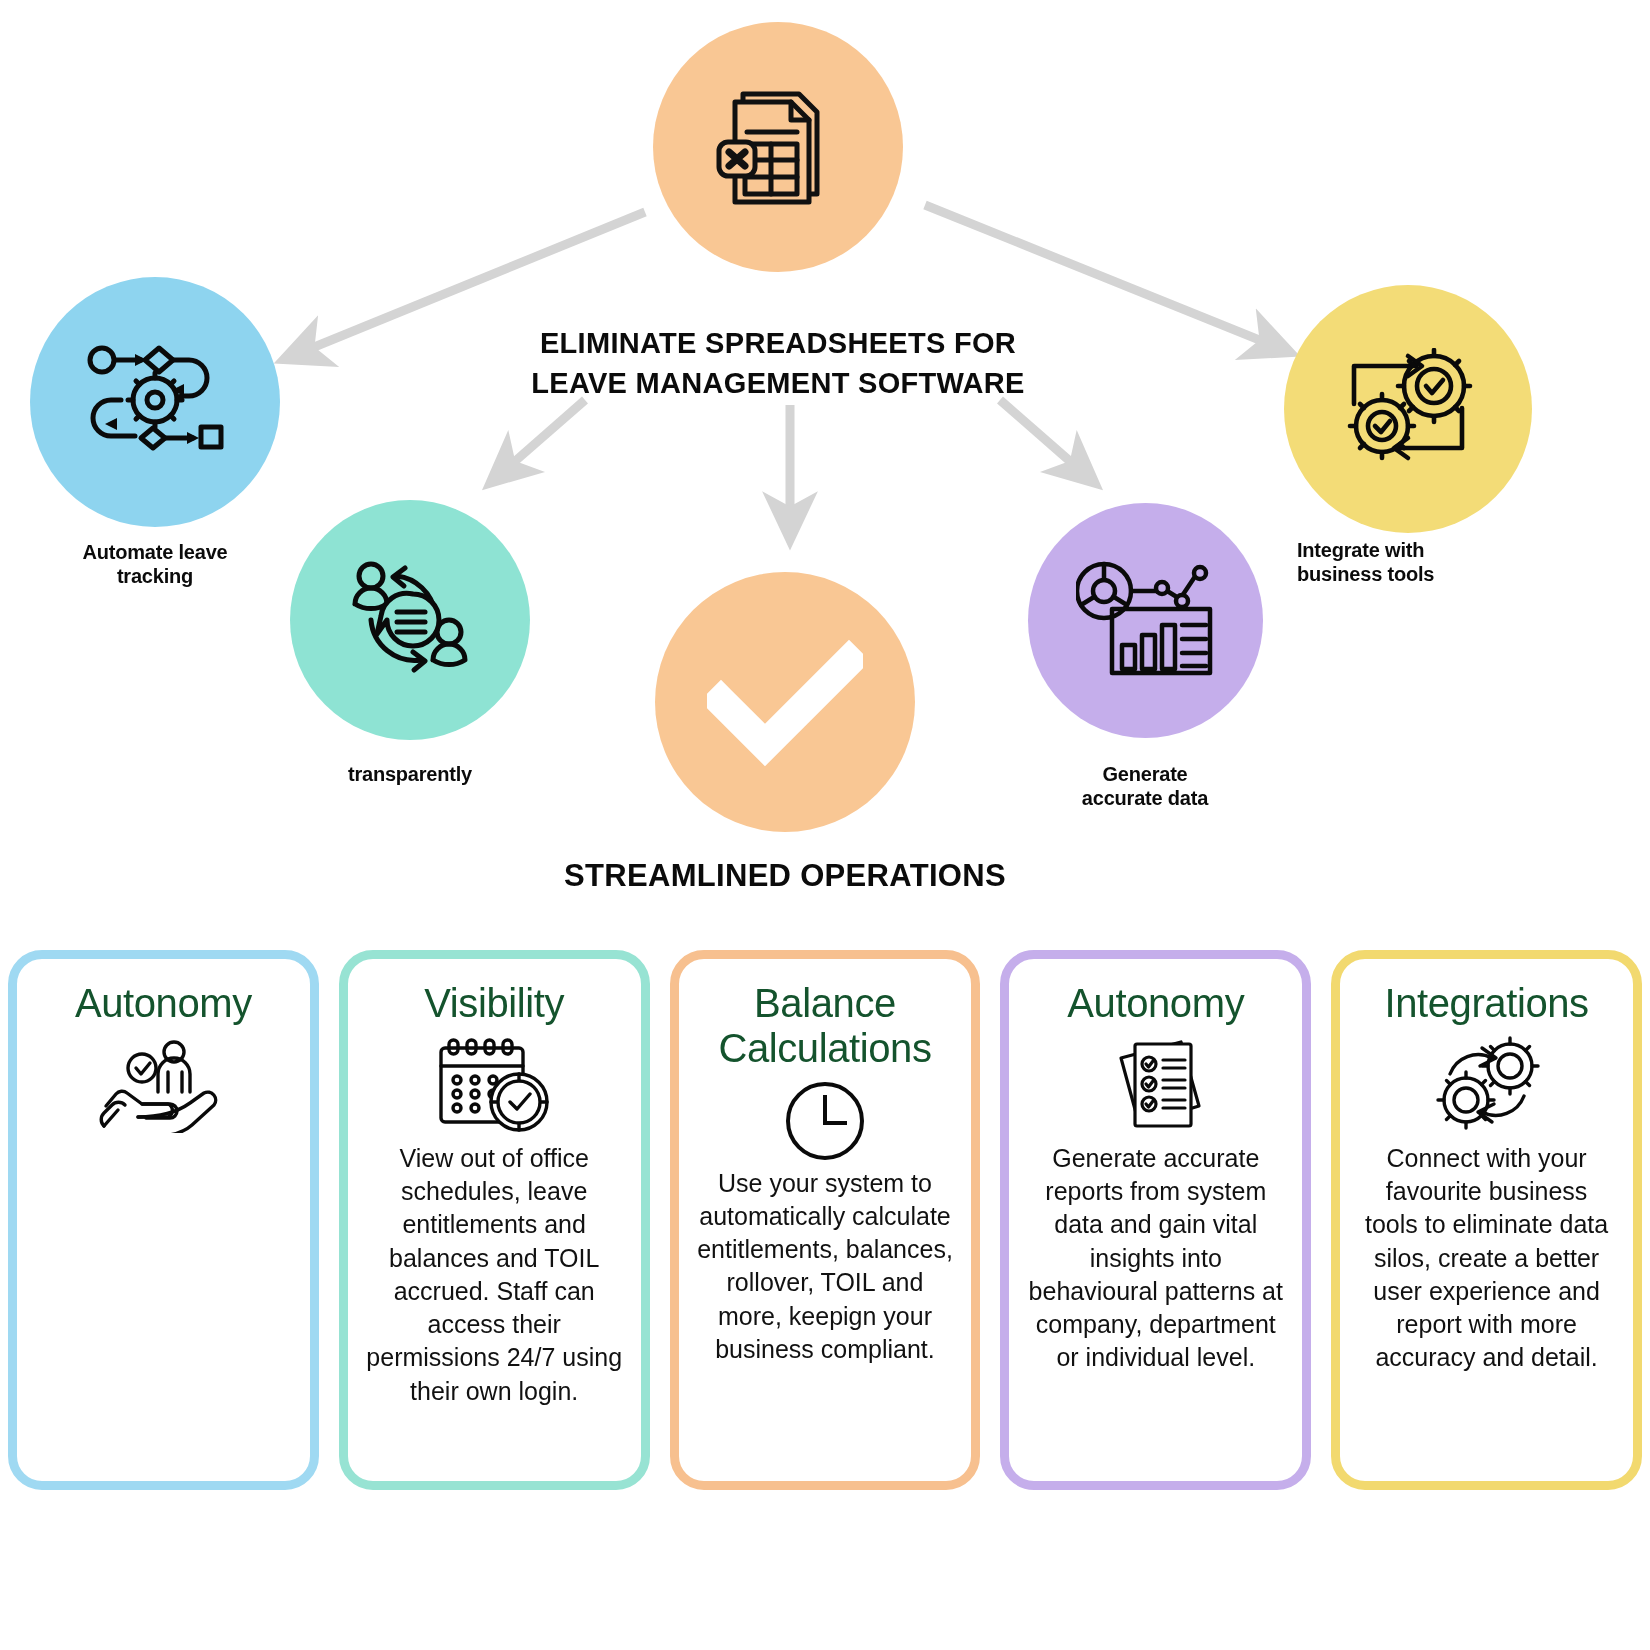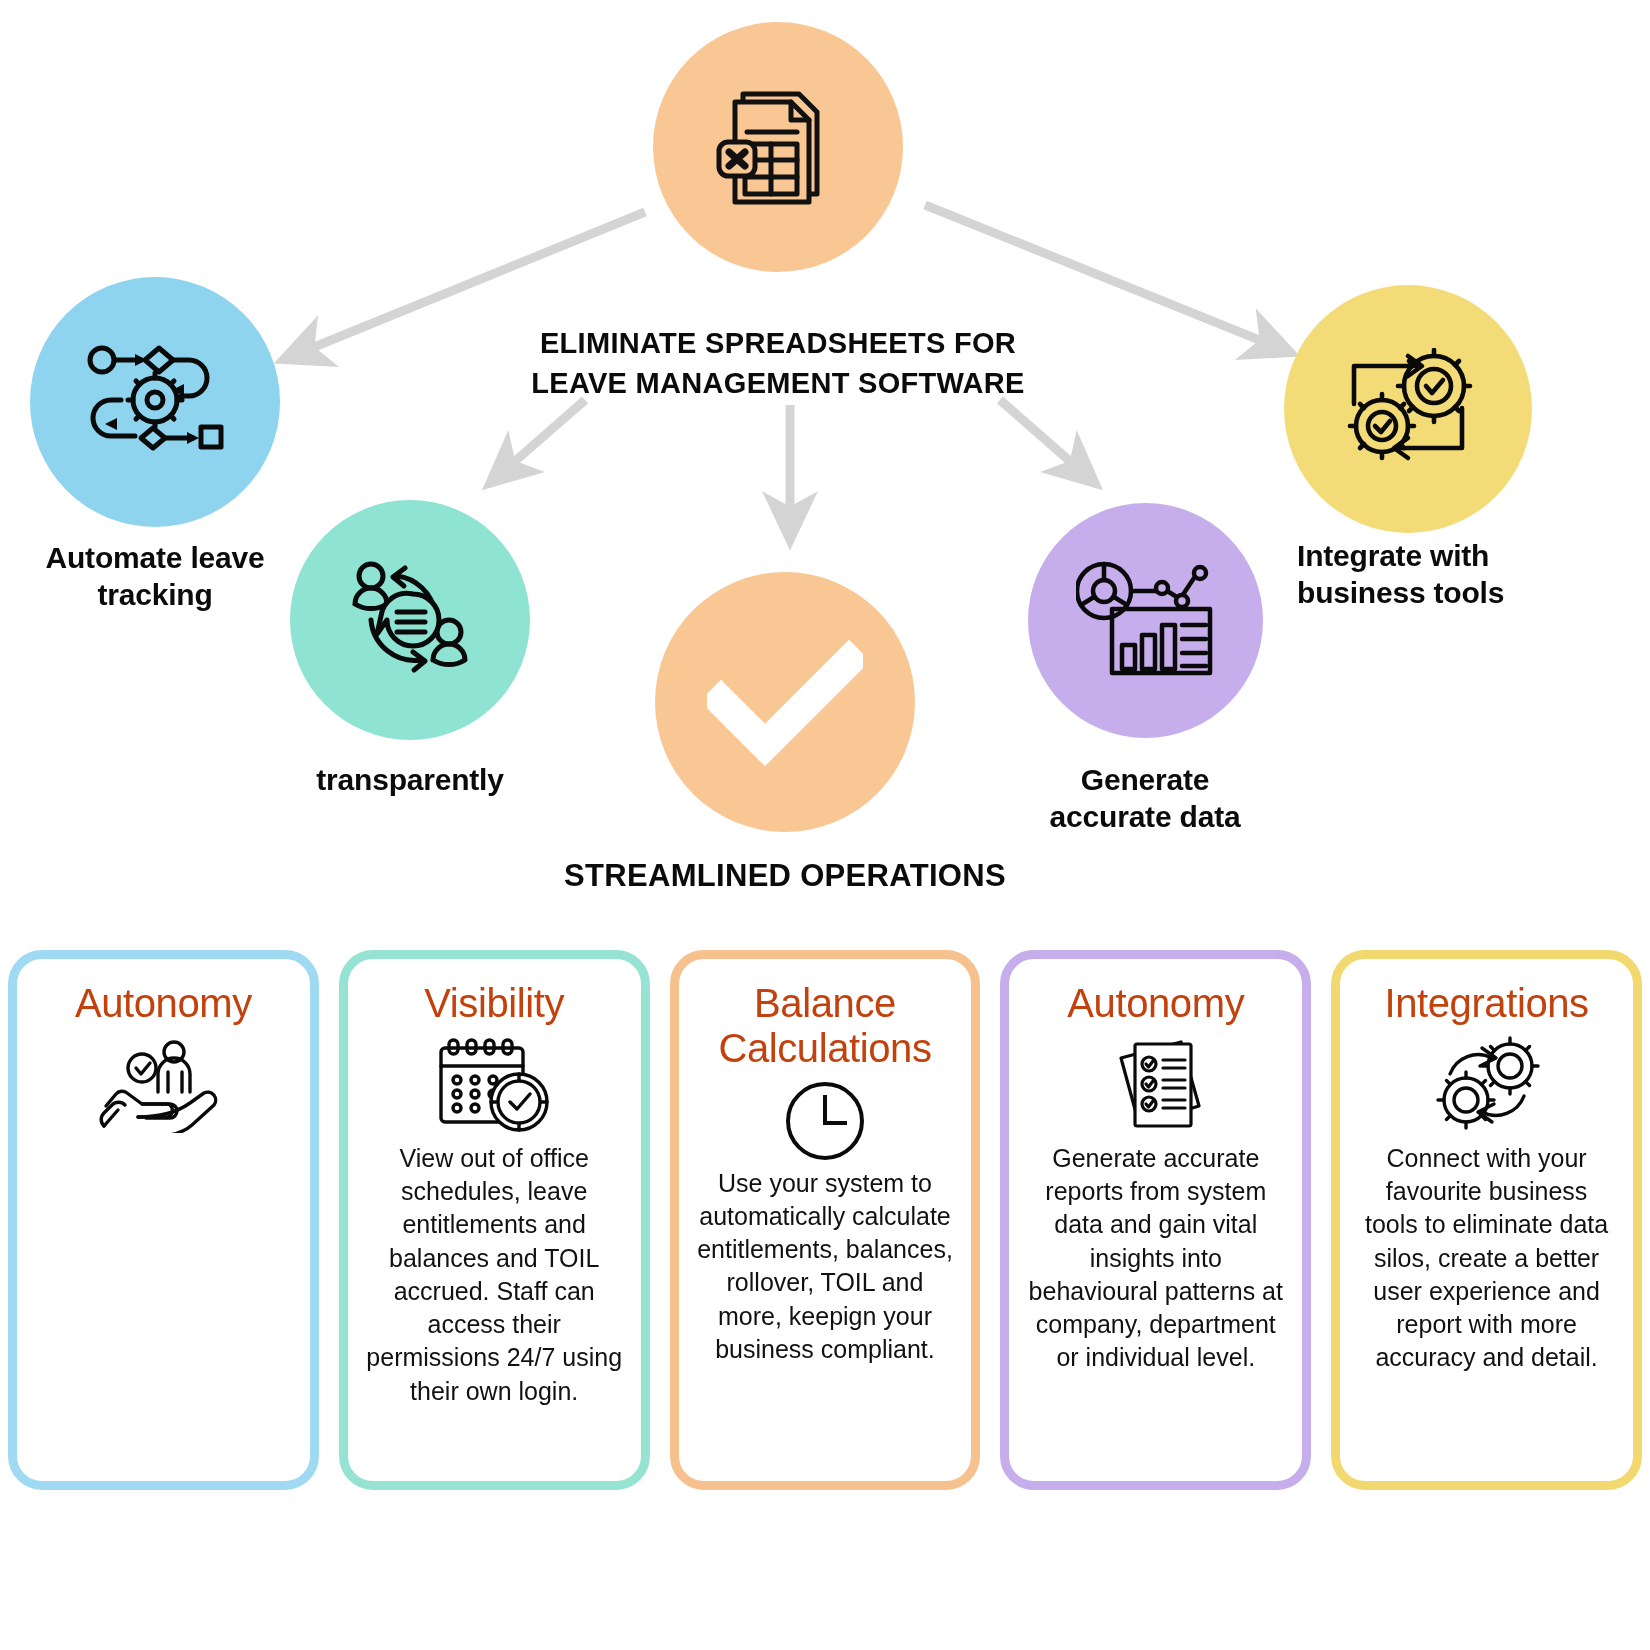--- a/index.html
+++ b/index.html
@@ -14,21 +14,21 @@
   
   .circle{
     position:absolute;border-radius:50%;
     display:flex;align-items:center;justify-content:center;
   }
   .circle svg{display:block;}
 
   
   .node-label{
     position:absolute;text-align:center;font-weight:800;
-    font-size:30px;line-height:1.22;letter-spacing:-0.2px;color:#0b0b0b;
+    font-size:20px;line-height:1.22;letter-spacing:-0.2px;color:#0b0b0b;
   }
   .center-title{
     position:absolute;text-align:center;font-weight:800;
     font-size:29px;line-height:1.38;letter-spacing:0.3px;color:#0b0b0b;
     text-transform:uppercase;
   }
 
   
   .arrows{position:absolute;left:0;top:0;width:1650px;height:1650px;pointer-events:none;}
 
@@ -42,21 +42,21 @@
     height:540px;
     border-radius:34px;
     border:9px solid #9fd9f2;
     background:#ffffff;
     box-sizing:border-box;
     display:flex;flex-direction:column;align-items:center;
     padding:16px 12px 0 12px;
   }
   .card-title{
     font-size:40px;font-weight:400;line-height:1.12;text-align:center;
-    color:#c2410c;letter-spacing:-0.4px;margin:6px 0 2px 0;
+    color:#14532d;letter-spacing:-0.4px;margin:6px 0 2px 0;
   }
   .card-icon{height:104px;display:flex;align-items:center;justify-content:center;margin:6px 0 4px 0;}
   .card-icon svg{display:block;}
   .card-body{
     font-size:25px;line-height:1.33;text-align:center;color:#111;
     font-weight:400;padding:0 4px;
   }
 </style>
 </head>
 <body>

